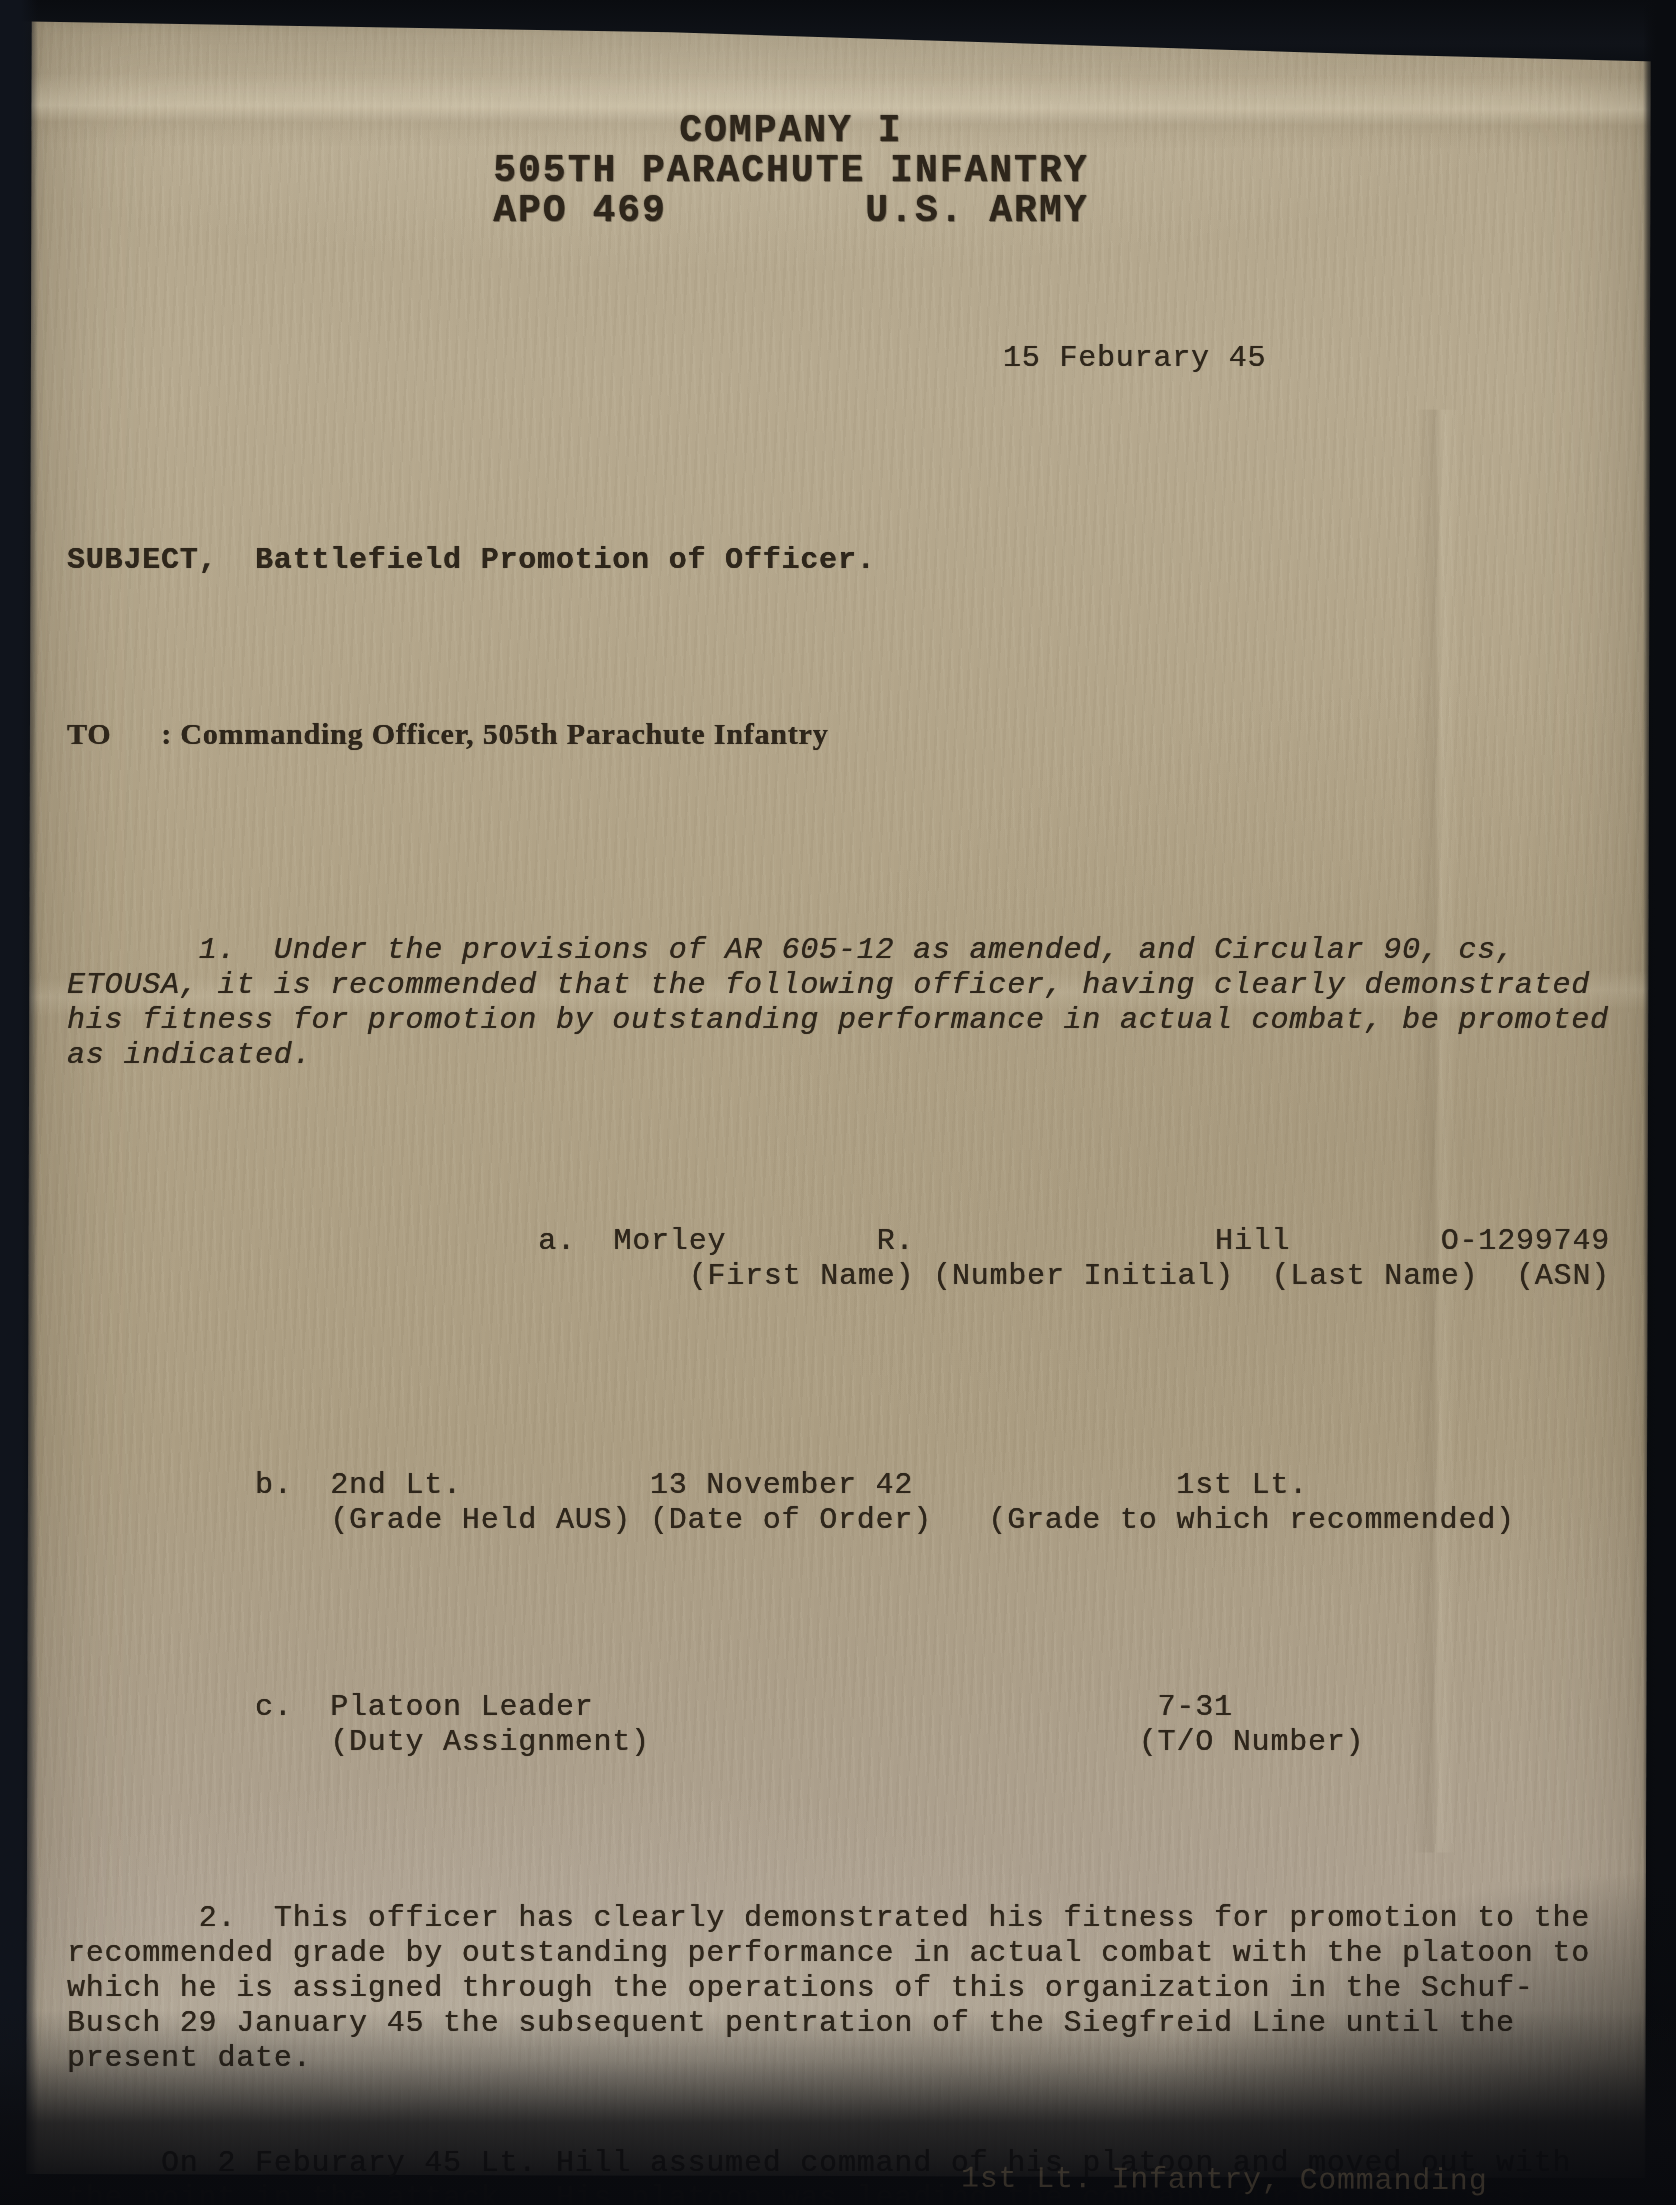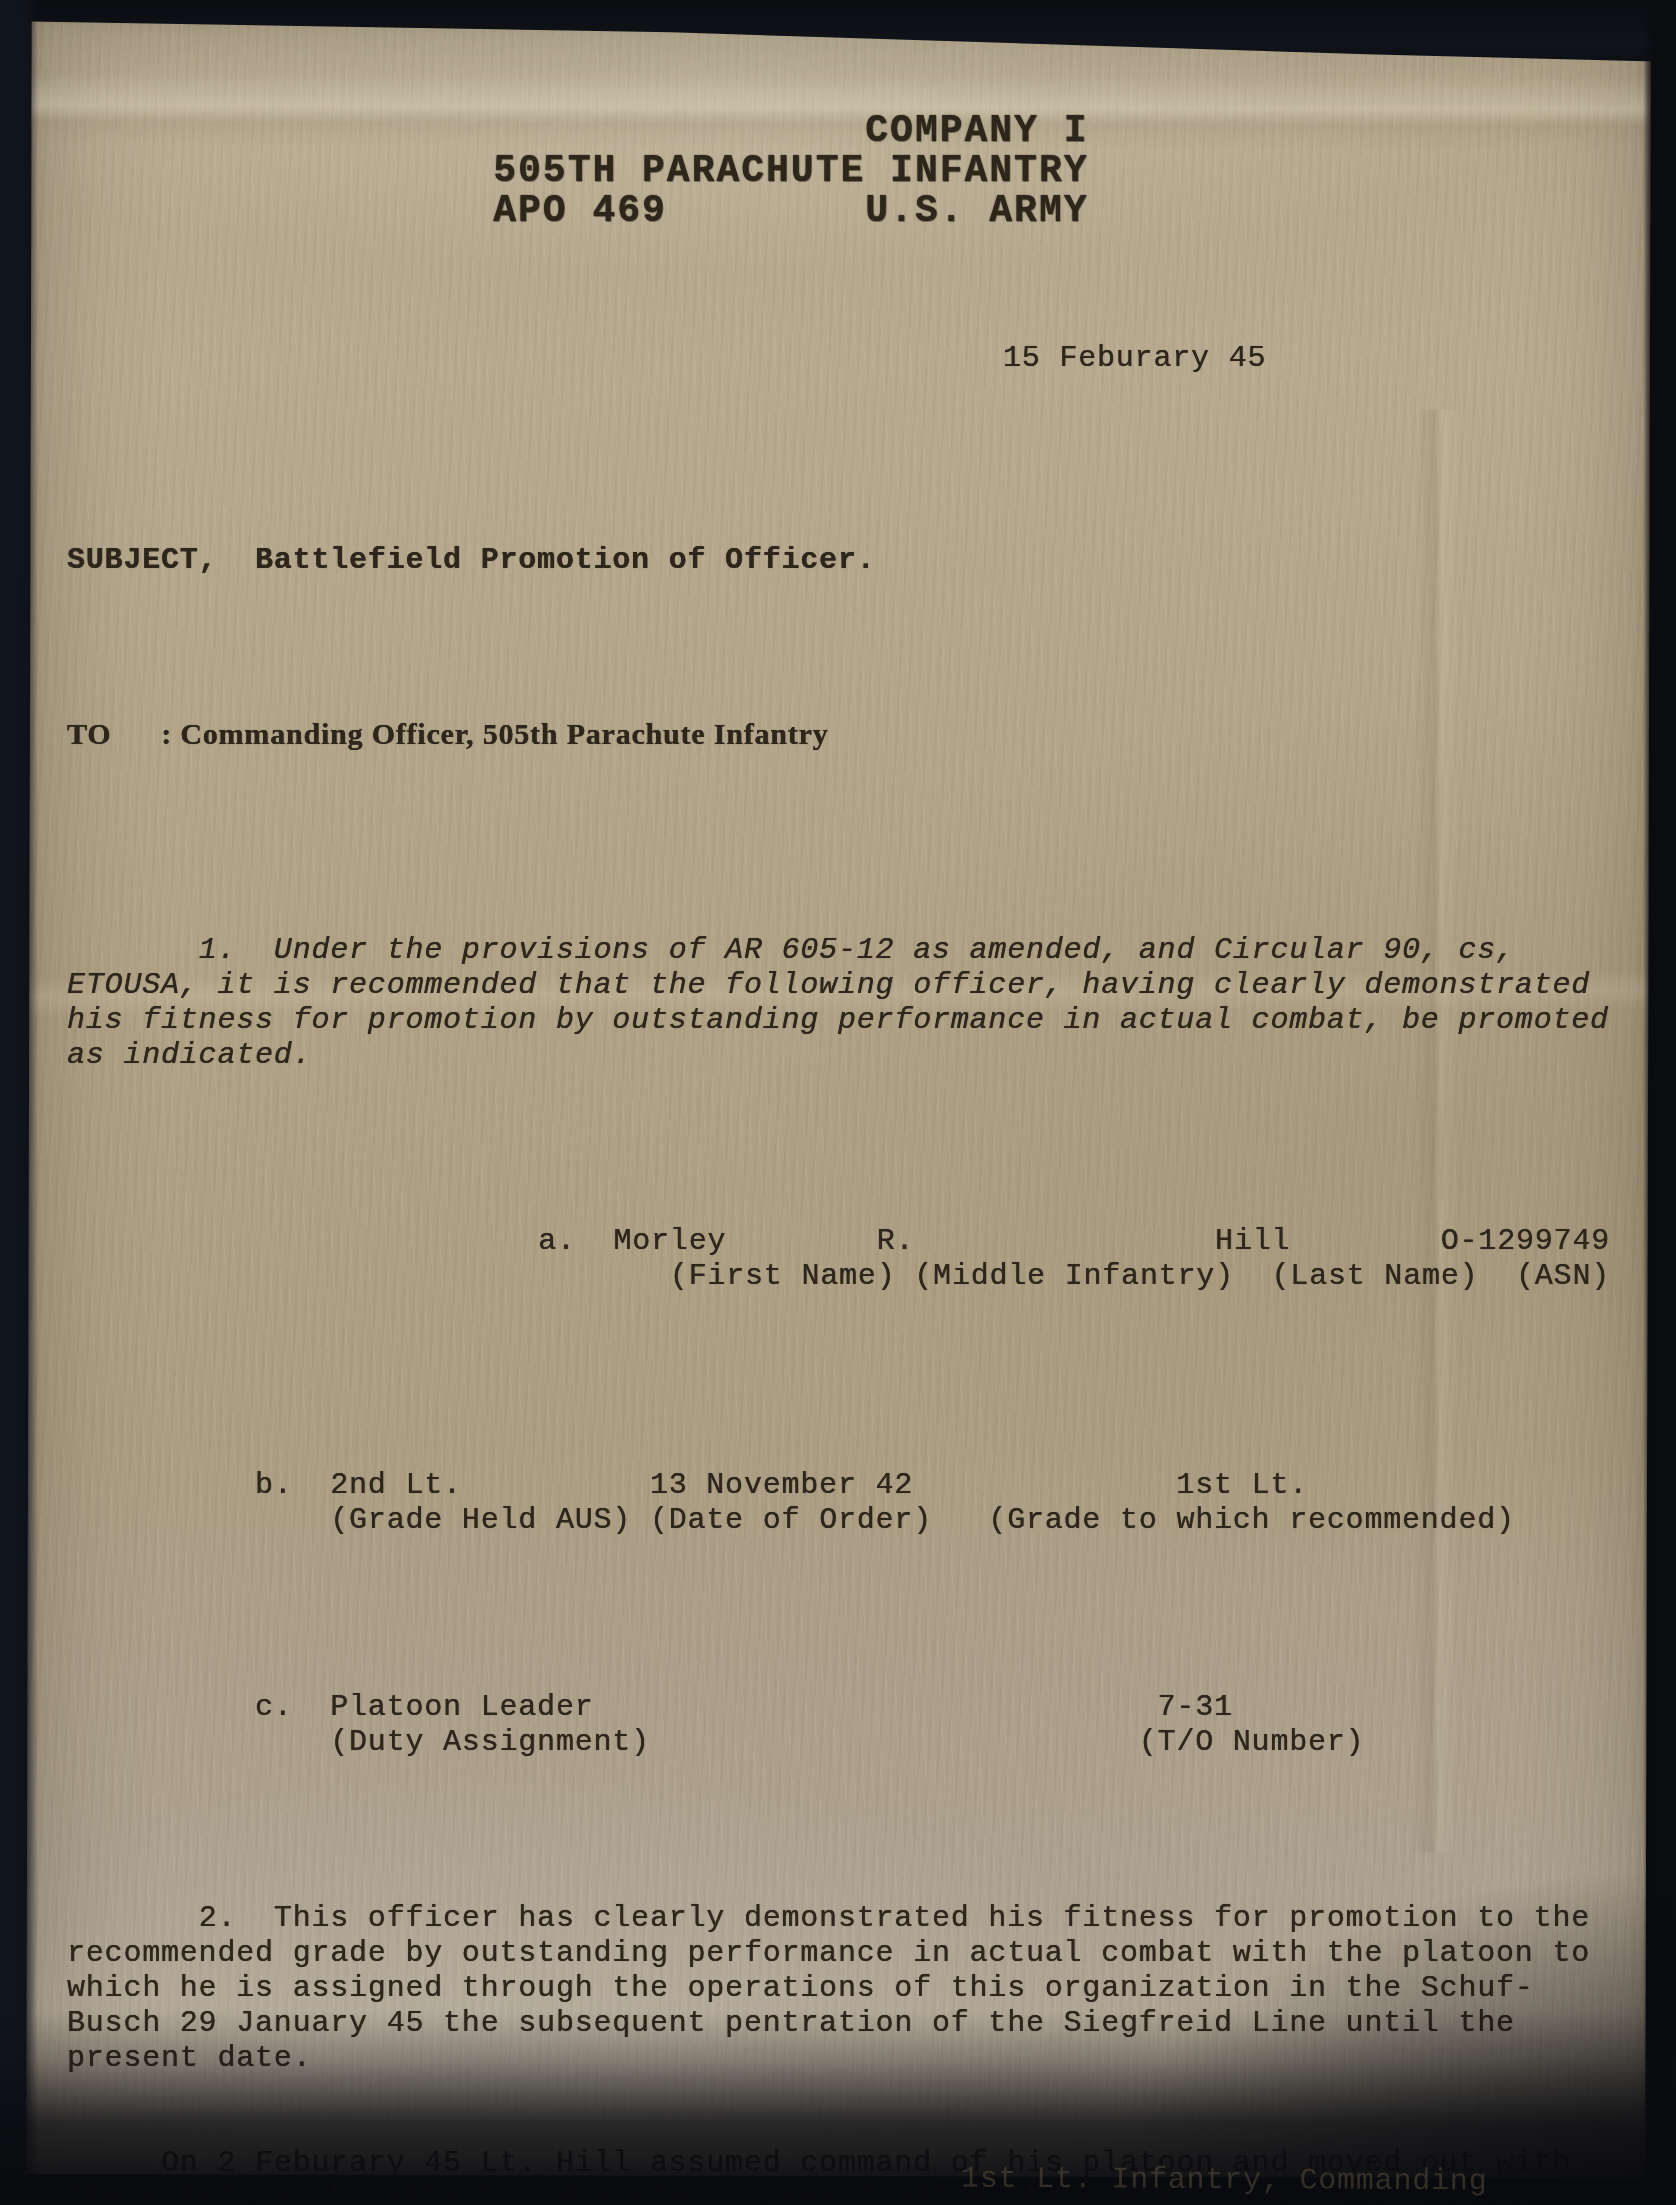--- a/index.html
+++ b/index.html
@@ -23,21 +23,21 @@
     background:linear-gradient(180deg,transparent,rgba(240,233,212,0.14) 50%,transparent);transform:rotate(-0.4deg);}
   .crease-right{position:absolute;top:390px;bottom:325px;right:189px;width:46px;
     background:linear-gradient(90deg,transparent,rgba(90,78,58,0.12) 45%,rgba(238,231,208,0.12) 60%,transparent);transform:rotate(1deeg);}
   
   .doc{position:absolute;left:29px;top:18px;width:1619px;height:2158px;
     padding:23.4px 38px 0 38px;box-sizing:border-box;
     font-size:30px;line-height:35px;letter-spacing:0.8px;color:#2e261b;
     white-space:pre-wrap;word-break:normal;
     text-shadow:0 0 0.7px rgba(44,36,25,0.9),0.4px 0.4px 0 rgba(44,36,25,0.35);}
   .hdr{font-weight:bold;font-size:38px;line-height:40px;letter-spacing:2px;
-    display:inline-block;text-align:right;margin-left:351px;white-space:pre;
+    display:inline-block;text-align:center;margin-left:351px;white-space:pre;
     text-shadow:0 0 1.3px rgba(40,32,22,0.9),0.7px 0.7px 0 rgba(40,32,22,0.4);}
   .date-line{margin-top:40px;margin-left:936px;}
   .subject-line{margin-top:62px;font-weight:bold;}
   .to-line{margin-top:33px;font-weight:bold;font-family:Liberation Serif, serif;}
   .para1{margin-top:77px;font-style:italic;}
   .row-a{margin-top:46px;text-align:right;}
   .row-b{margin-top:69px;}
   .row-c{margin-top:47px;}
   .para2a{margin-top:36px;}
   
@@ -72,21 +72,21 @@
     <div class="hdr"><div>COMPANY I</div><div>505TH PARACHUTE INFANTRY</div><div>APO 469        U.S. ARMY</div></div>
 
     <div class="date-line">15 Feburary 45</div>
 
     <div class="subject-line">SUBJECT,  Battlefield Promotion of Officer.</div>
 
     <div class="to-line">TO      : Commanding Officer, 505th Parachute Infantry</div>
 
     <div class="para1">       1.  Under the provisions of AR 605-12 as amended, and Circular 90, cs, ETOUSA, it is recommended that the following officer, having clearly demonstrated his fitness for promotion by outstanding performance in actual combat, be promoted as indicated.</div>
 
-    <div class="row-a"><div>          a.  Morley        R.                Hill        O-1299749</div><div>              (First Name) (Middle Infantry)  (Last Name)  (ASN)</div></div>
+    <div class="row-a"><div>          a.  Morley        R.                Hill        O-1299749</div><div>              (First Name) (Number Initial)  (Last Name)  (ASN)</div></div>
 
     <div class="row-b"><div>          b.  2nd Lt.          13 November 42              1st Lt.</div><div>              (Grade Held AUS) (Date of Order)   (Grade to which recommended)</div></div>
 
     <div class="row-c"><div>          c.  Platoon Leader                              7-31</div><div>              (Duty Assignment)                          (T/O Number)</div></div>
 
     <div class="para2a">       2.  This officer has clearly demonstrated his fitness for promotion to the recommended grade by outstanding performance in actual combat with the platoon to which he is assigned through the operations of this organization in the Schuf-Busch 29 January 45 the subsequent pentration of the Siegfreid Line until the present date.</div>
     <div class="para2b">     On 2 Feburary 45 Lt. Hill assumed command of his platoon and moved out with the point in the attack.  His platoon was leading the company during the first phase of the final attack  against the Siegfreid Line in the Staats Forest near Losheimer, Germany.  Lt. Hill lead his men breaking trail in the deep snow to the company's first objective when it was halted for further orders.  This officer realizing that a further advance was imminent continued for six hundred yards reconnoiting the terrain and established a small security force to enable the main body to advance without delay.  In this action he showed agressive and resolute leadership and an outstanding ability to handle men and lead them by his tactical knowledge and devotion to duty.</div>
     
 
     

